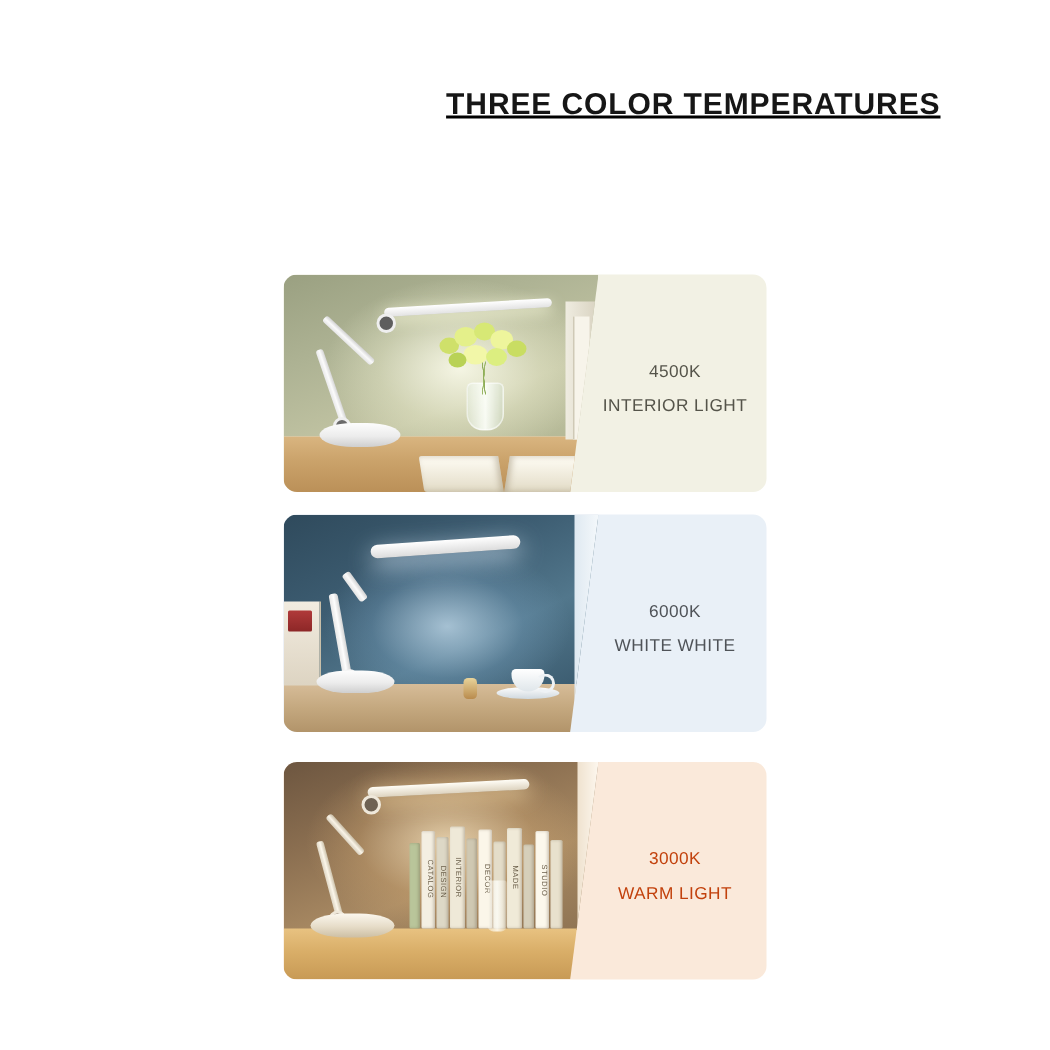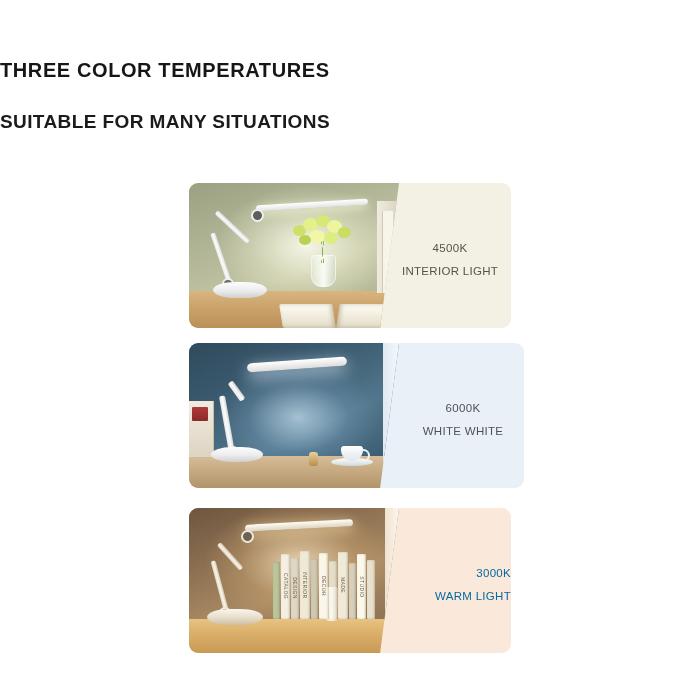--- a/index.html
+++ b/index.html
@@ -6,39 +6,39 @@
   body{
     width:700px;height:700px;
     background:#ffffff;
     font-family:"Liberation Sans","DejaVu Sans",sans-serif;
     overflow:hidden;
     position:relative;
   }
   .page{position:relative;width:700px;height:700px;background:#ffffff;}
 
   
-  .headings{position:absolute;left:0;top:0;width:627px;text-align:left;}
+  .headings{position:absolute;left:0;top:0;width:627px;text-align:right;text-decoration:underline;}
   .h-main{
     margin:0;padding-top:58px;
     font-size:20px;font-weight:700;letter-spacing:0.6px;
     color:#161616;line-height:1.2;
   }
   .h-sub{
     margin:0;padding-top:29px;
     font-size:19px;font-weight:600;letter-spacing:0.4px;
     color:#1b1b1b;line-height:1.2;
   }
 
   
   .card{
     position:absolute;left:189px;width:322px;height:145px;
     border-radius:9px;overflow:hidden;
   }
   #card-0{top:183px;background:#f2f1e4;}
-  #card-1{top:343px;background:#e9f0f7;padding-left:13px;}
+  #card-1{top:343px;background:#e9f0f7;}
   #card-2{top:508px;background:#fae9da;}
 
   
   .photo{
     position:absolute;left:0;top:0;height:145px;width:210px;
     -webkit-clip-path:polygon(0 0,100% 0,91% 100%,0 100%);
     clip-path:polygon(0 0,100% 0,91% 100%,0 100%);
     overflow:hidden;
   }
 
@@ -171,30 +171,29 @@
   
   .panel{
     position:absolute;right:0;top:0;width:122px;height:152px;
     display:flex;flex-direction:column;align-items:center;justify-content:center;
     gap:11px;
   }
   .panel .k{font-size:11.5px;font-weight:400;letter-spacing:.3px;}
   .panel .n{font-size:11.5px;font-weight:400;letter-spacing:.3px;white-space:nowrap;}
   #card-0 .panel{color:#55544a;}
   #card-1 .panel{color:#4f5358;}
-  #card-2 .panel{color:#0369a1;align-items:flex-end;}
+  #card-2 .panel{color:#c2410c;}
 </style>
 </head>
 <body>
 
 <div class="page">
 
   <div class="headings">
     <h1 class="h-main">THREE COLOR TEMPERATURES</h1>
-    <h2 class="h-sub">SUITABLE FOR MANY SITUATIONS</h2>
   </div>
 
   <div class="card" id="card-0">
     <div class="photo">
       <div class="scene s1">
         <div class="s1-wall"></div>
         <div class="s1-desk"></div>
         <div class="s1-doorL"></div>
         <div class="s1-doorR"></div>
         <div class="s1-head"></div>

